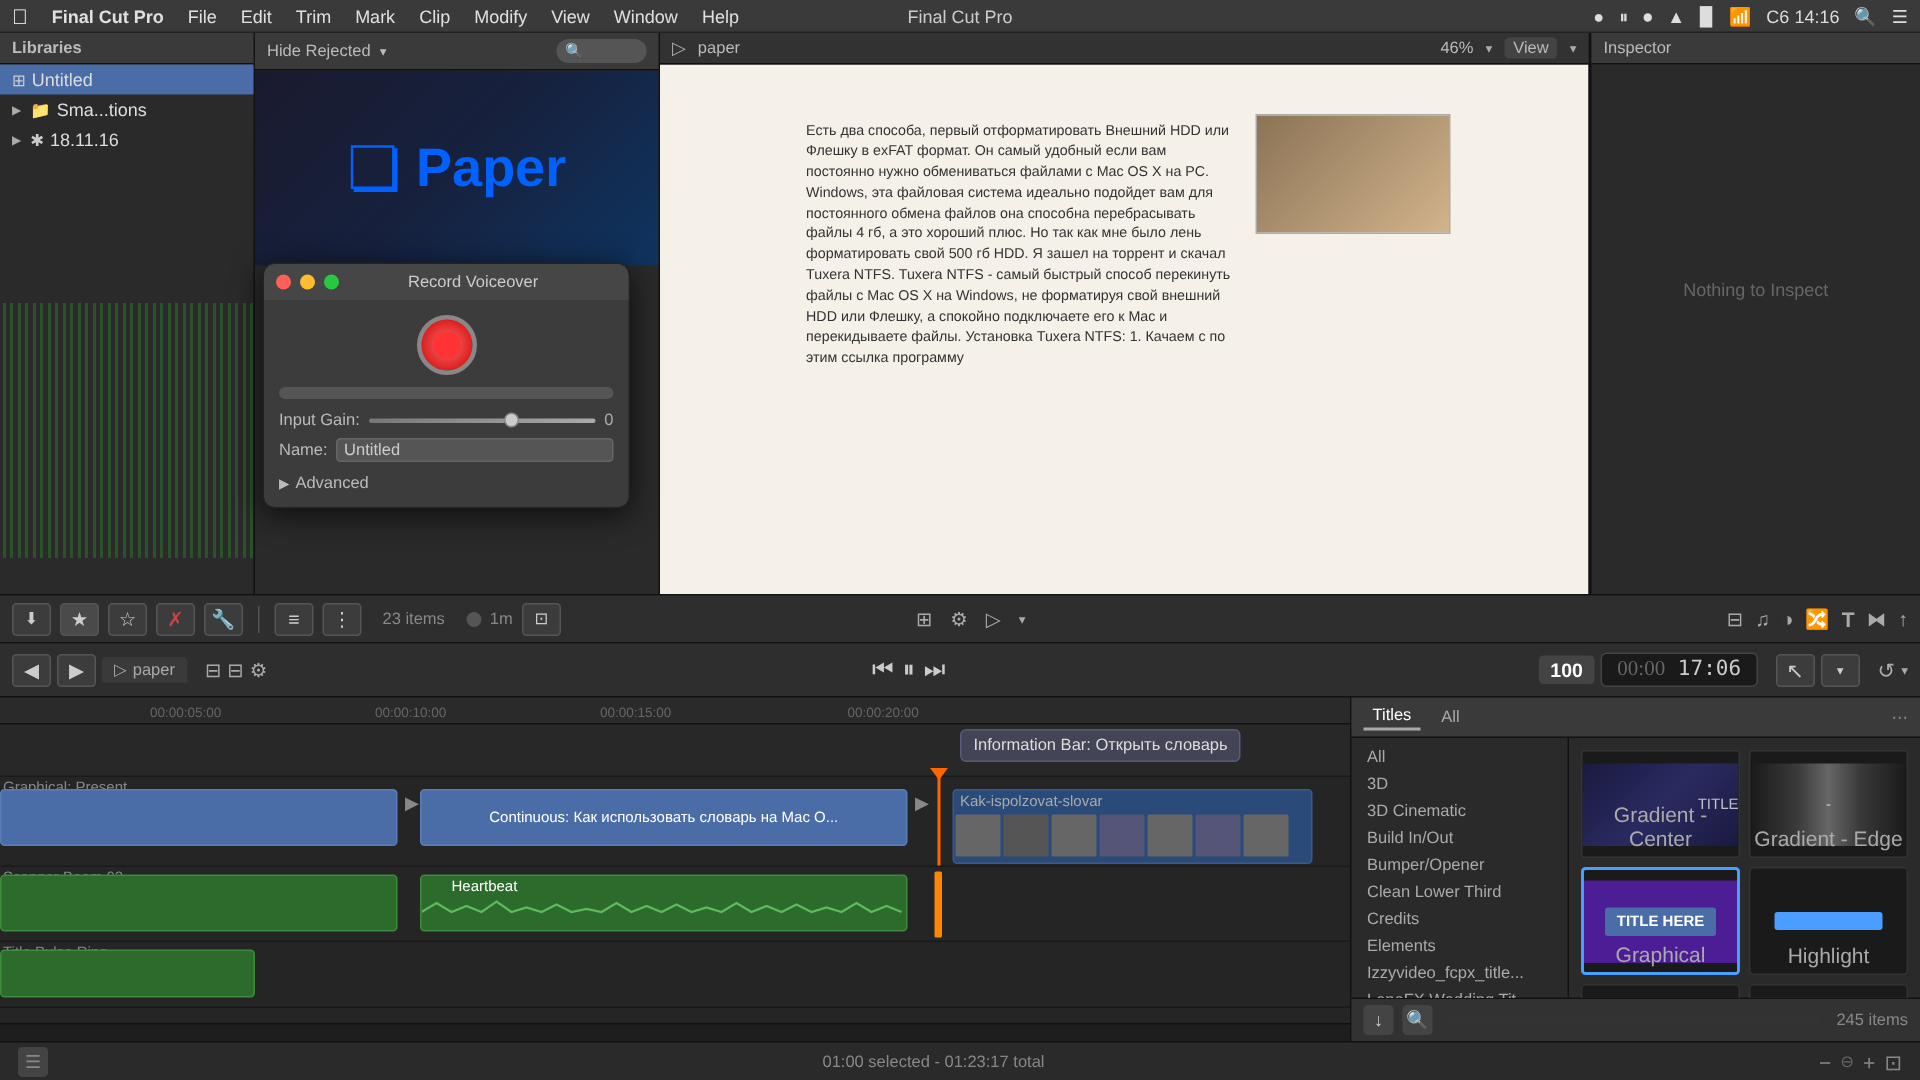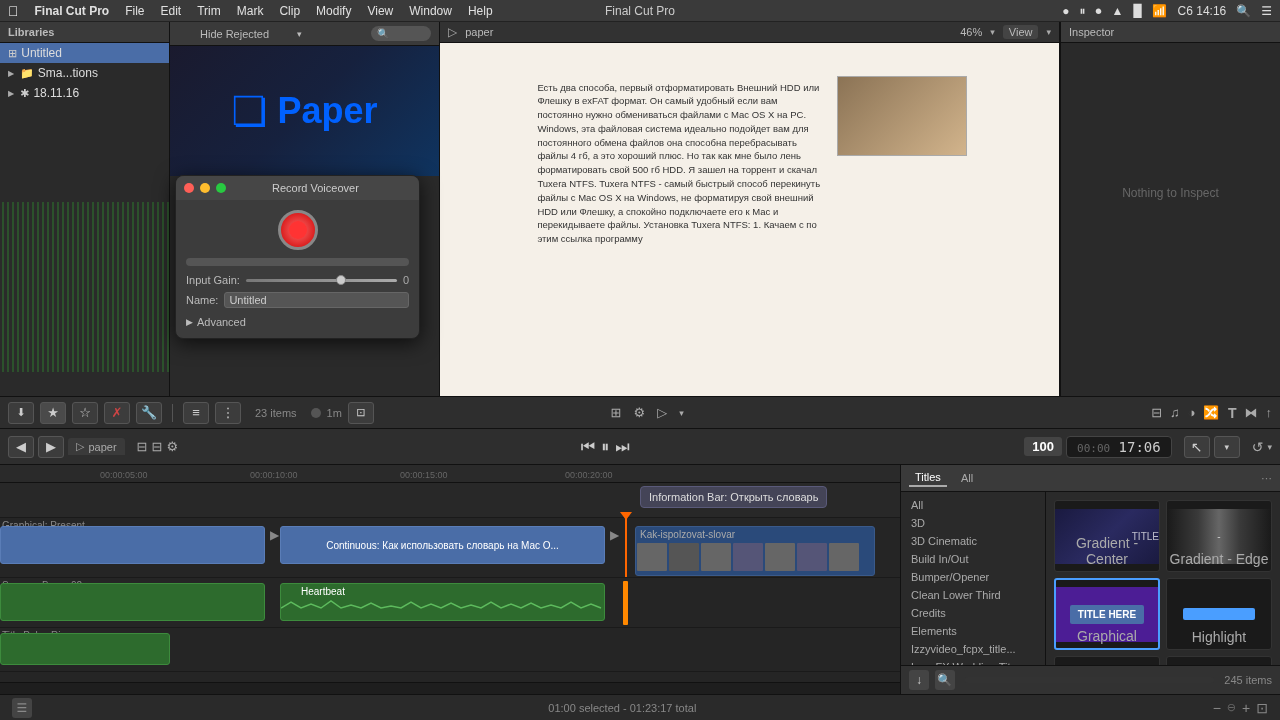--- a/index.html
+++ b/index.html
@@ -101,21 +101,21 @@
       flex-direction: column;
     }
     #browser-header {
       display: flex;
       align-items: center;
       padding: 4px 8px;
       background: #3a3a3a;
       border-bottom: 1px solid #111;
       gap: 6px;
     }
-    #browser-header span { font-size: 11px; color: #bbb; margin-left: 22px; }
+    #browser-header span { font-size: 11px; color: #bbb; }
     .search-box {
       margin-left: auto;
       background: #555;
       border-radius: 8px;
       padding: 2px 6px;
       font-size: 10px;
       color: #aaa;
       width: 60px;
     }
     #browser-content {
@@ -874,21 +874,21 @@
 
     <div style="margin:0 auto;display:flex;align-items:center;gap:6px;">
       <div class="transport-btn">⏮</div>
       <div class="transport-btn">⏸</div>
       <div class="transport-btn">⏭</div>
     </div>
 
     <div style="display:flex;align-items:center;margin-right:8px;">
       <span id="timecode-counter">100</span>
       <div id="timecode-display">
-        <span style="font-size:11px;color:#666;">00:00</span>
+        <span style="font-size:14px;color:#666;font-family:Liberation Serif, serif;">00:00</span>
         <span>17:06</span>
       </div>
     </div>
 
     <div style="display:flex;align-items:center;gap:4px;">
       <div class="toolbar-btn" style="font-size:14px;">↖</div>
       <div class="toolbar-btn" style="font-size:9px;">▾</div>
     </div>
 
     <div style="display:flex;align-items:center;gap:4px;margin-left:8px;">

